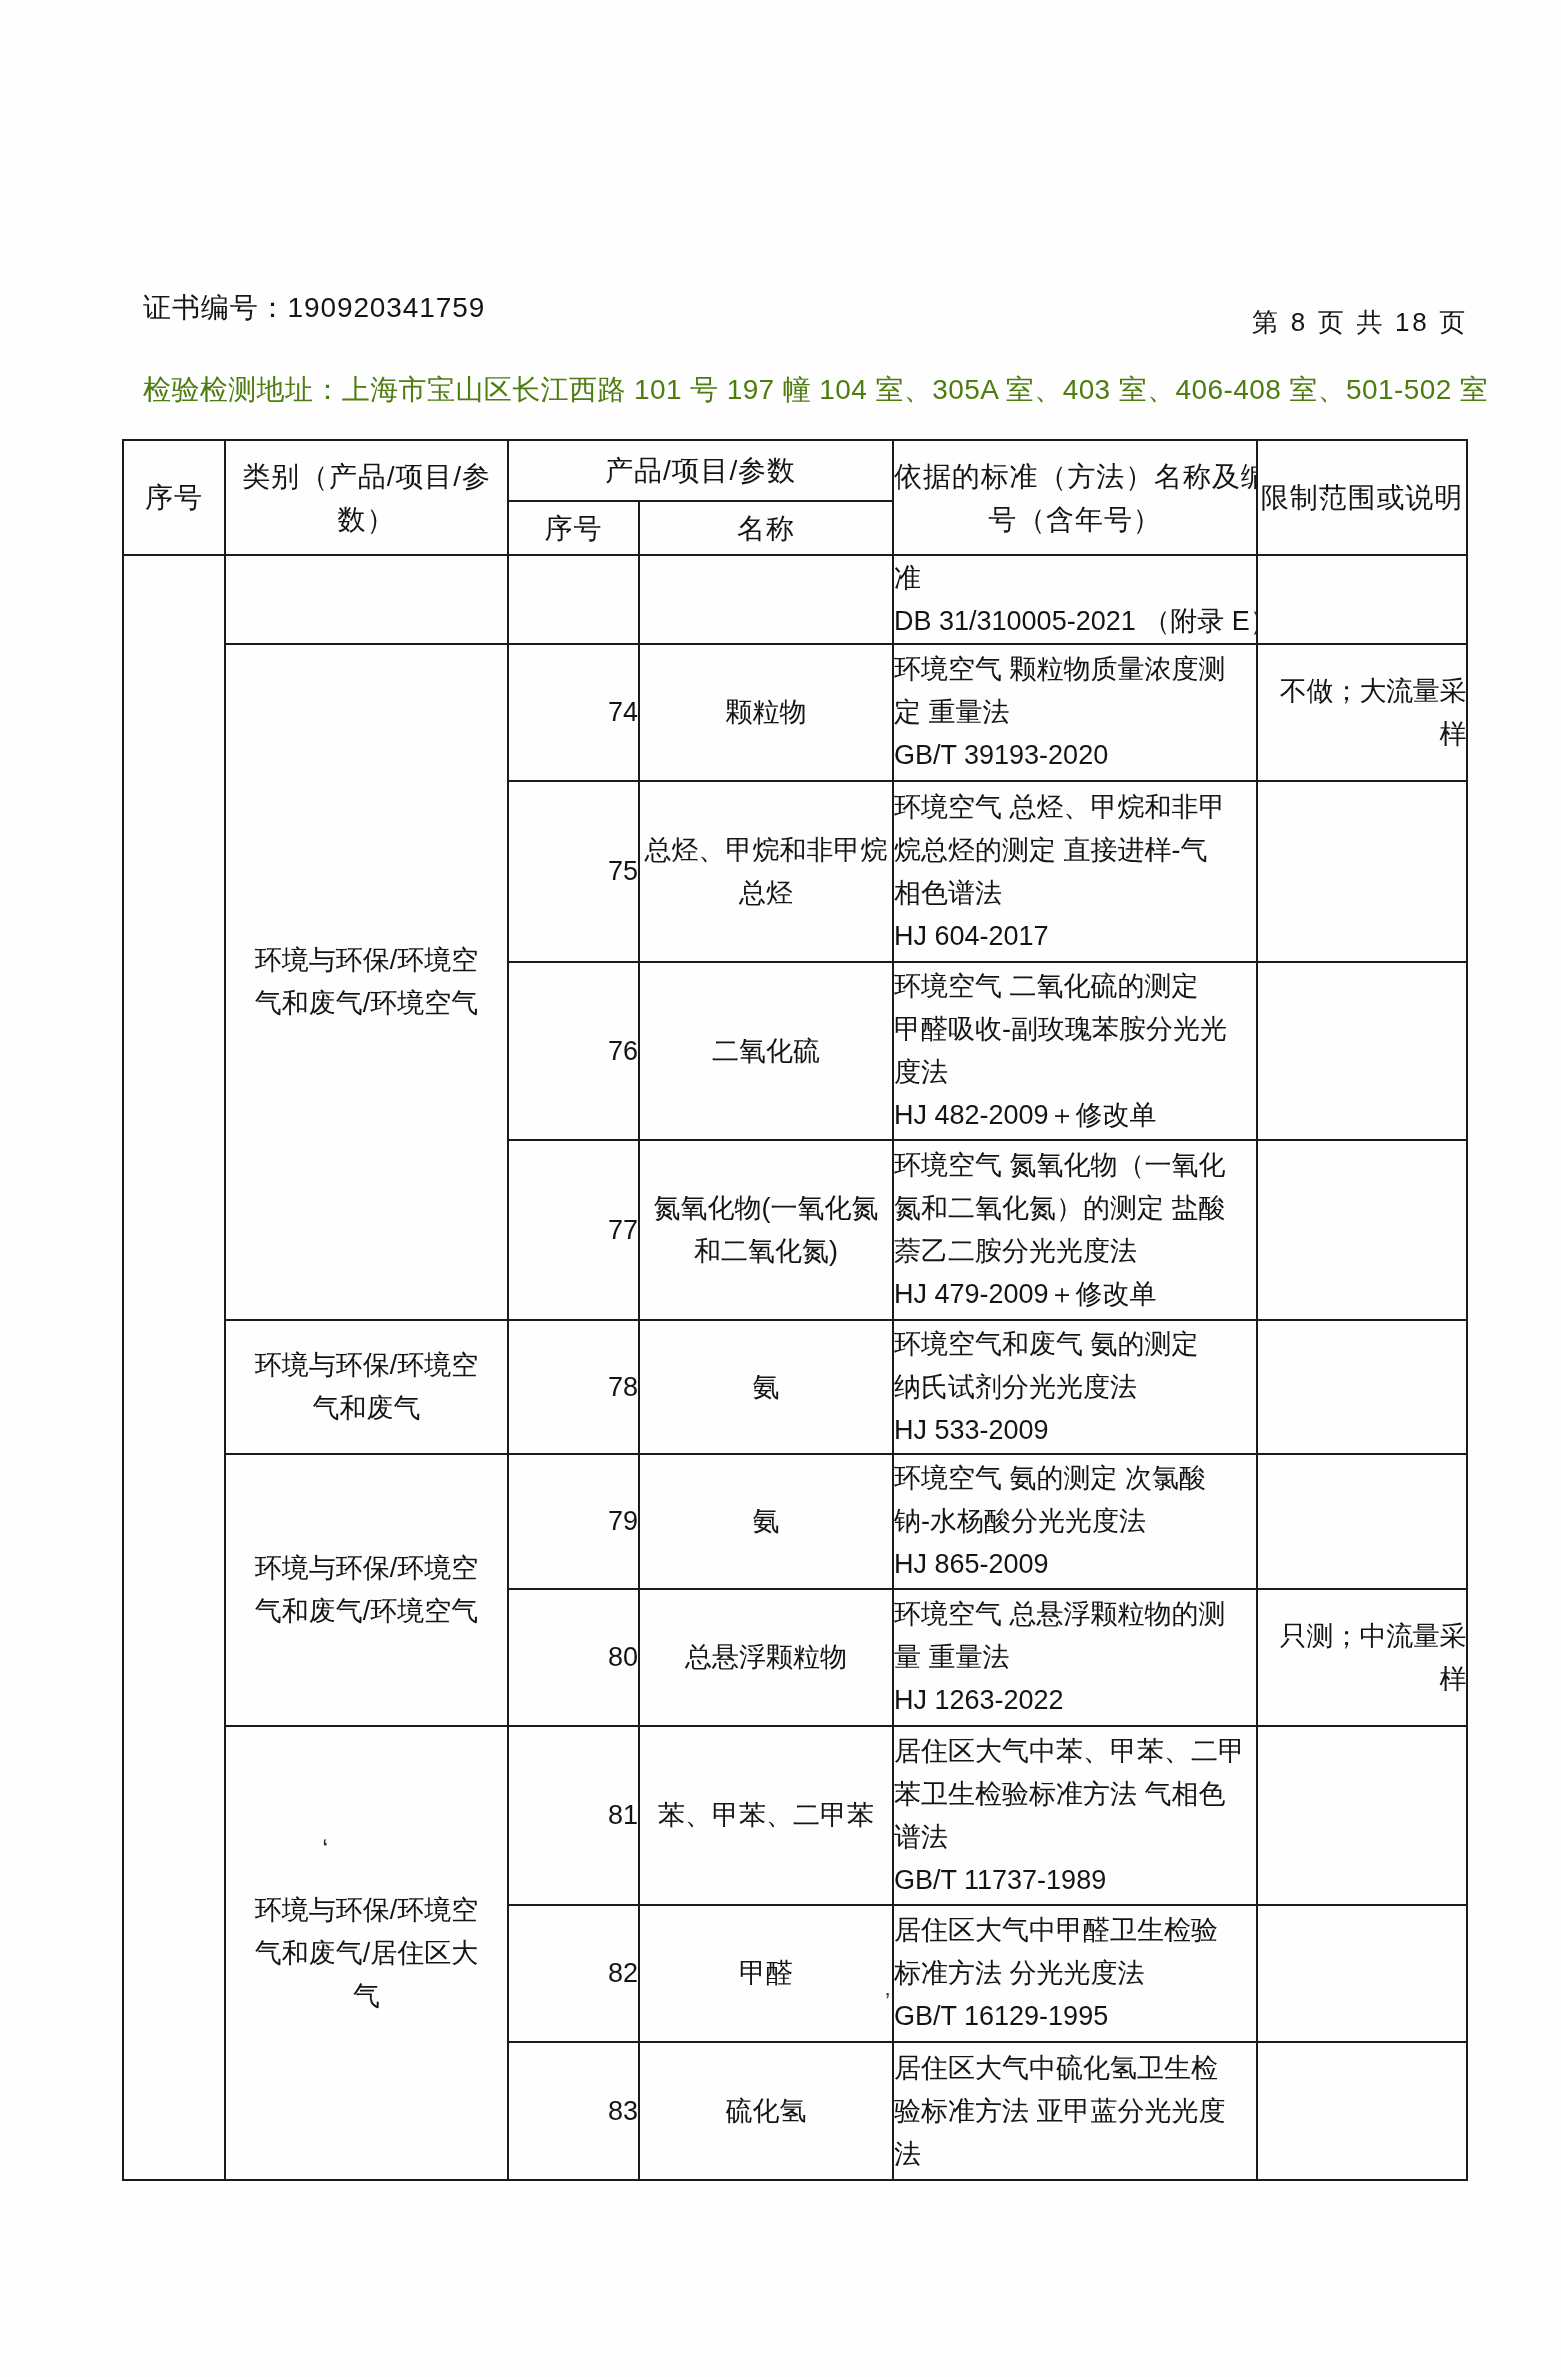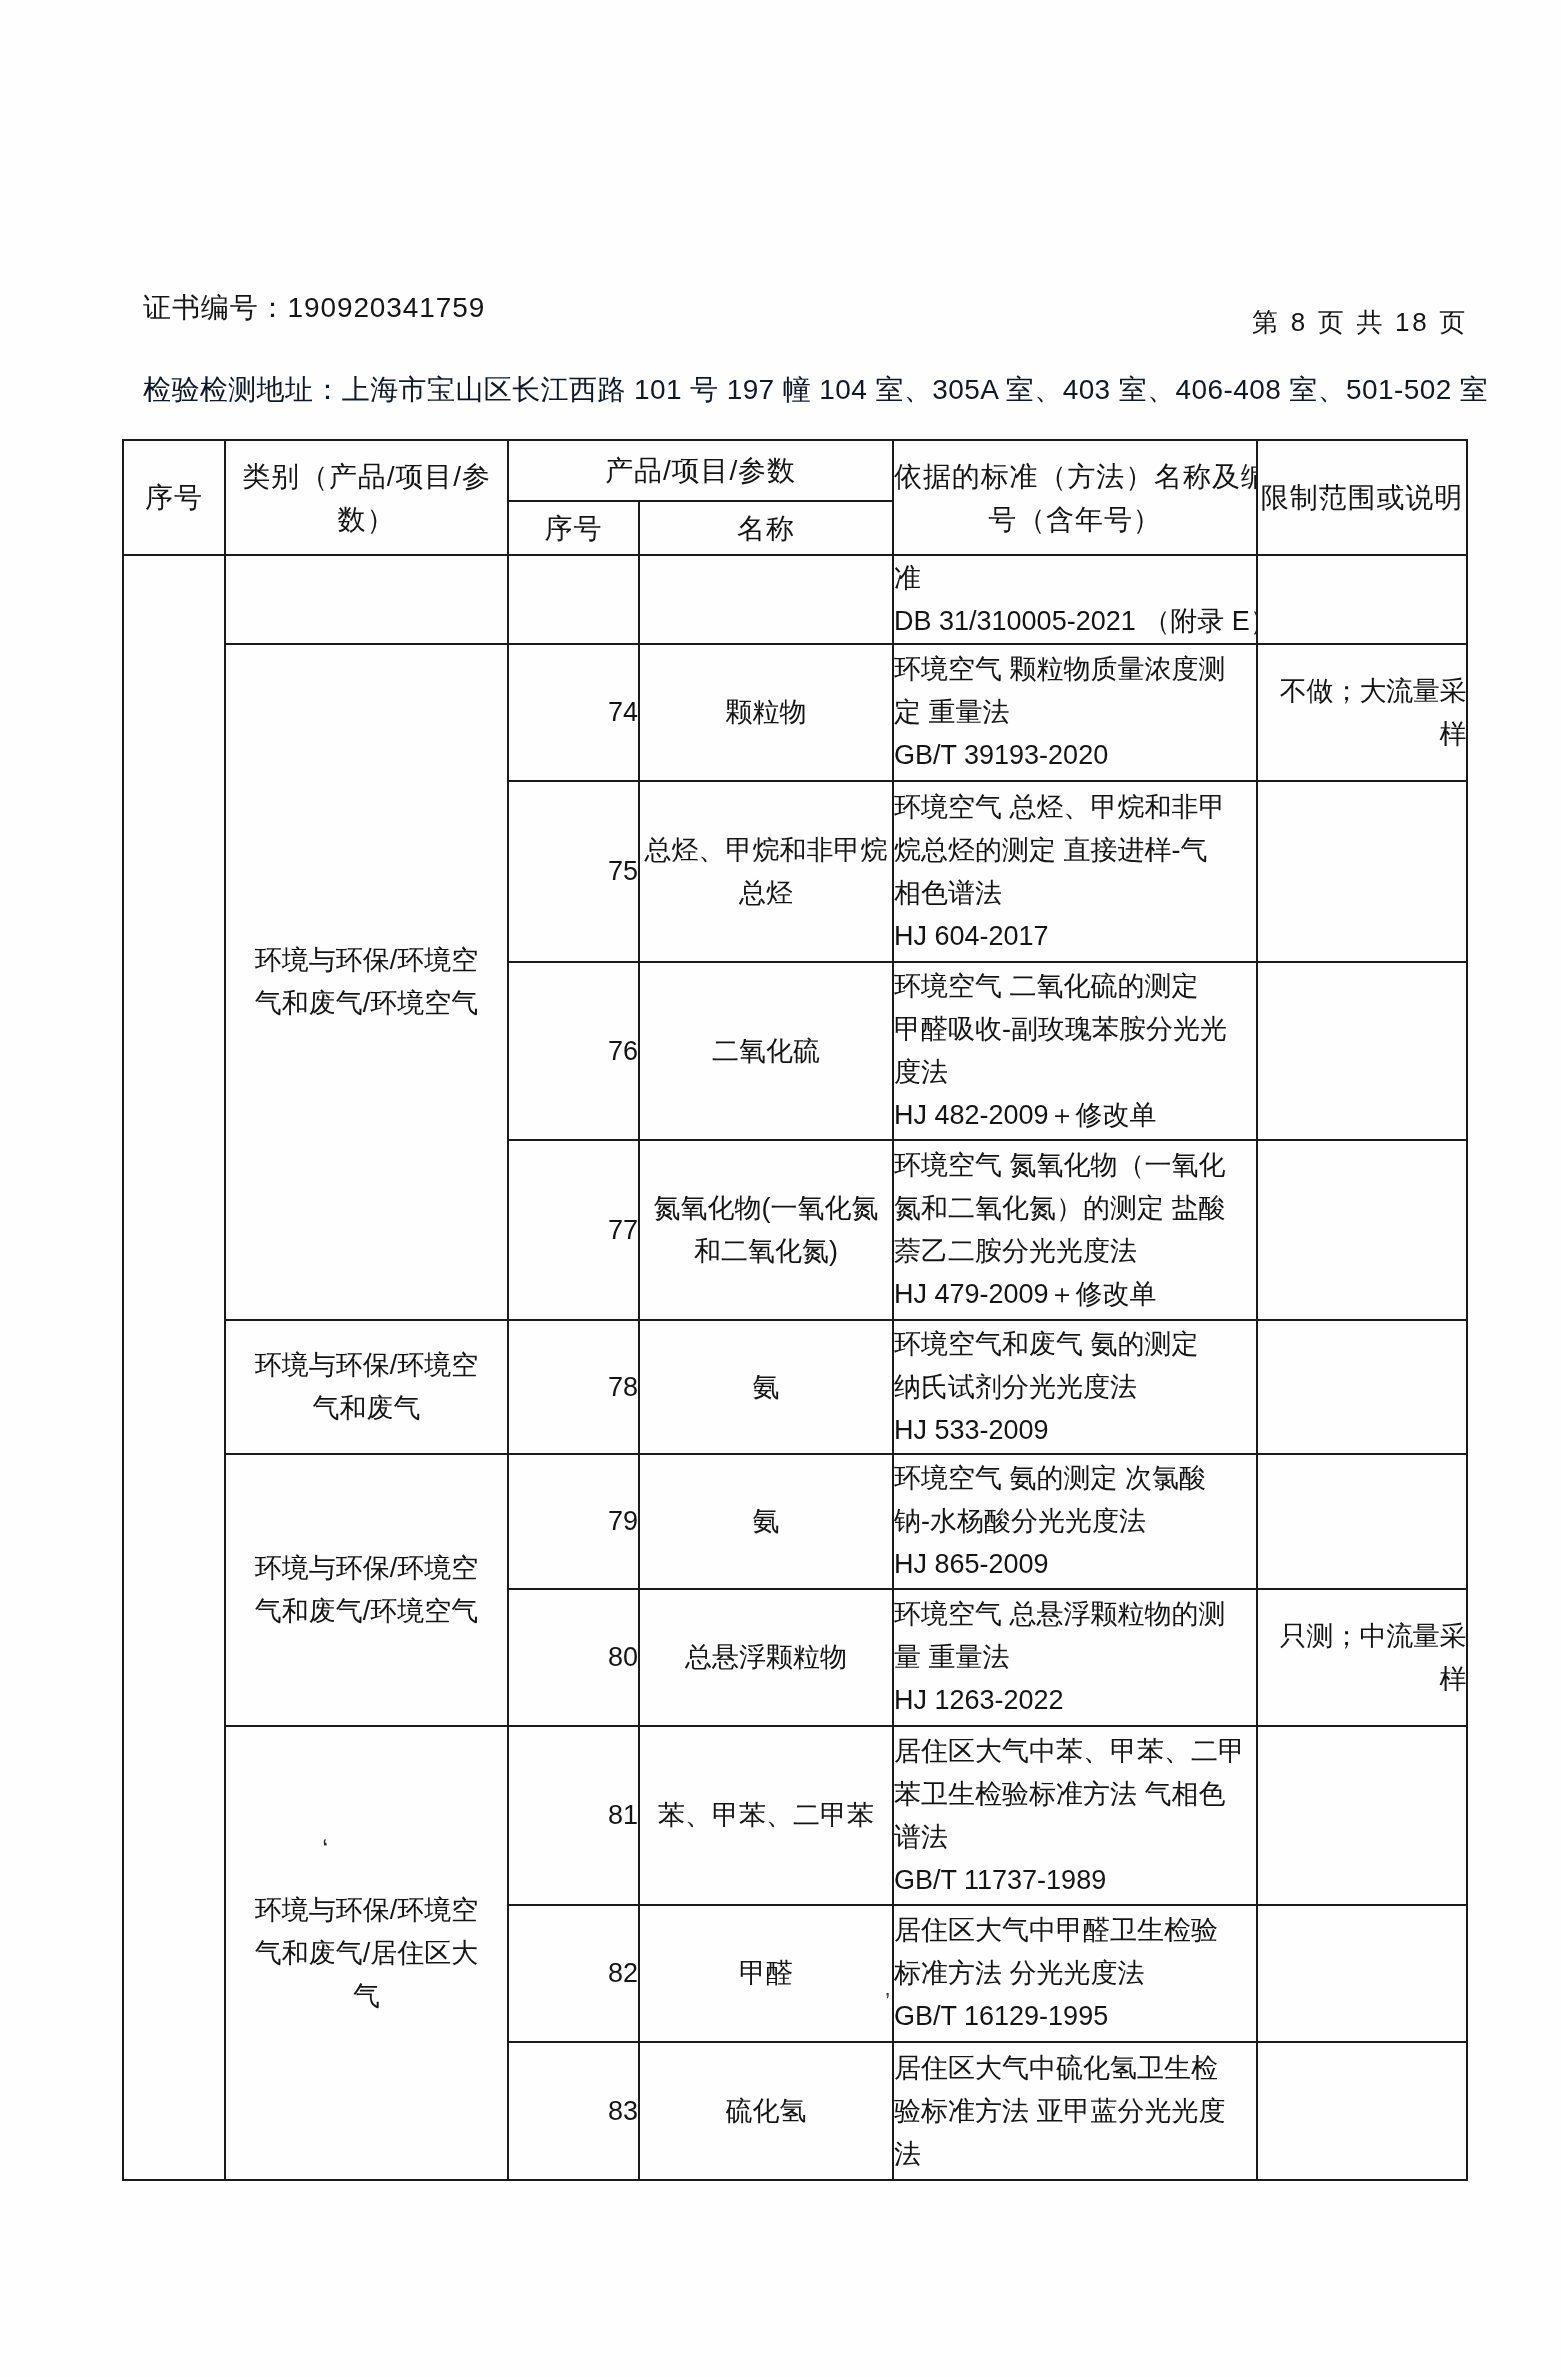--- a/index.html
+++ b/index.html
@@ -23,21 +23,21 @@
   .cert-line {
     position: absolute; top: 289px; left: 143px;
     font-size: 28px; letter-spacing: 0.9px; color: #151515;
   }
   .page-info {
     position: absolute; top: 285px; right: 93px;
     font-size: 26px; letter-spacing: 2.7px; color: #151515; margin-top: 20px;
   }
   .address-line {
     position: absolute; top: 371px; left: 143px;
-    font-size: 28px; letter-spacing: 0.4px; color: #0f172a;
+    font-size: 28px; letter-spacing: 0.4px; color: #4d7c0f;
   }
 
   
   .cap-table-wrap { position: absolute; top: 439px; left: 122px; }
   table.cap-table {
     border-collapse: collapse;
     table-layout: fixed;
     width: 1344px;
   }
   .cap-table td {

